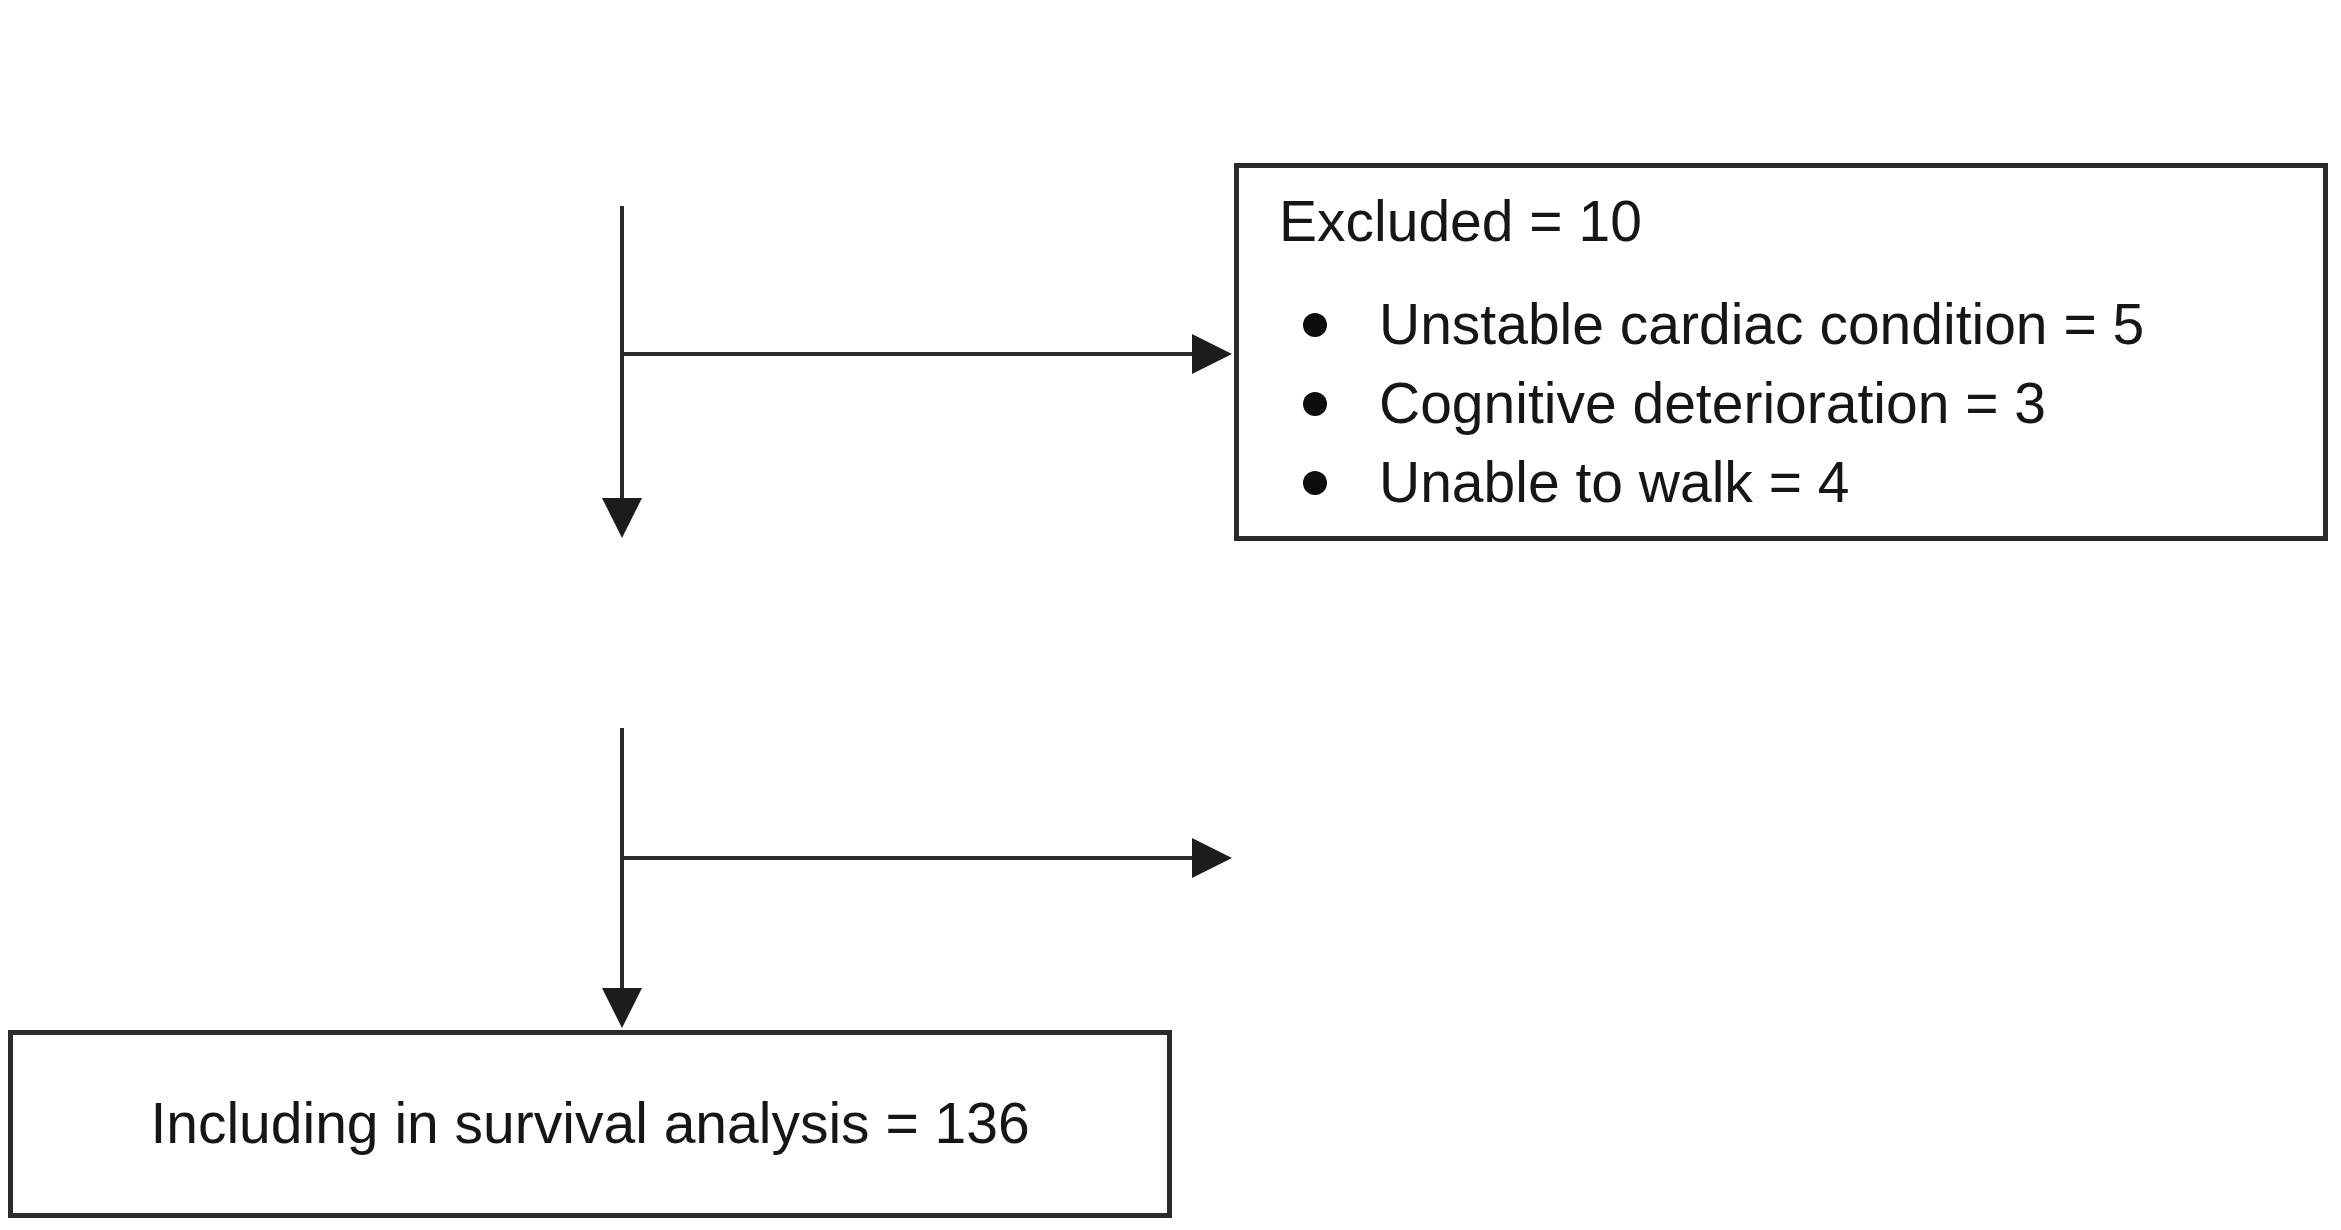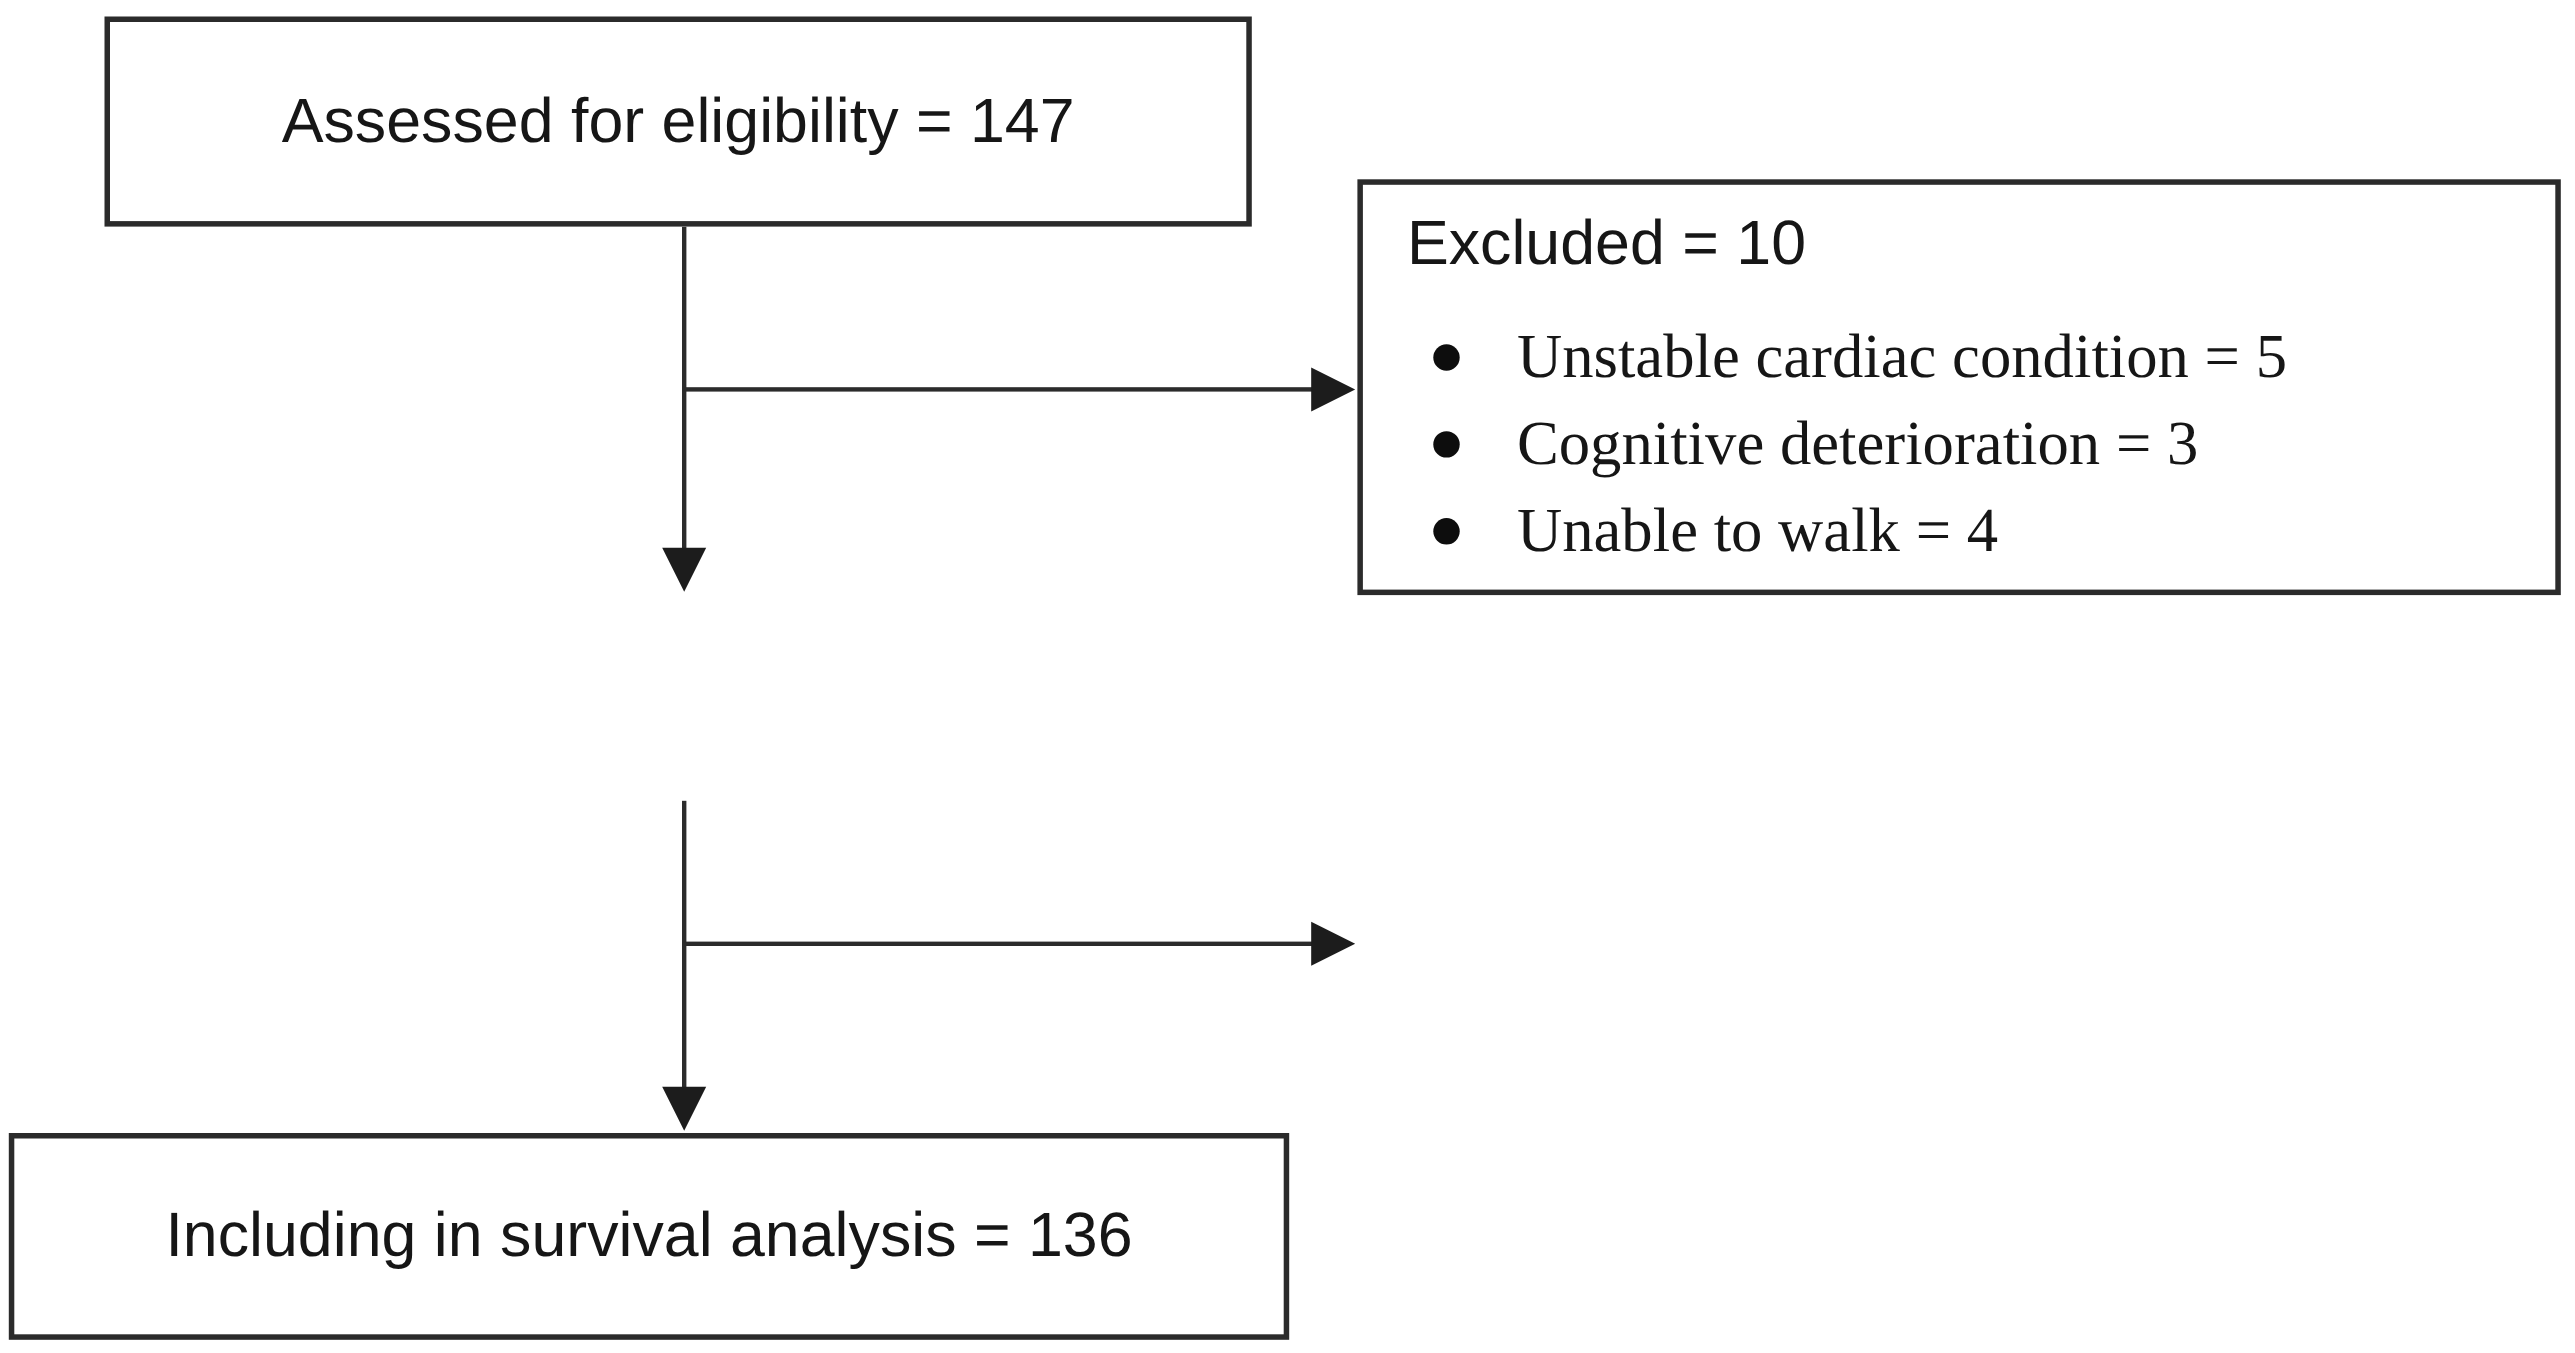--- a/index.html
+++ b/index.html
@@ -46,21 +46,20 @@
   #box-excluded   { left: 1234px; top: 163px;  width: 1094px; height: 378px; }
   #box-enrolled   { left: 95px;   top: 540px;  width: 1041px; height: 188px; }
   #box-incomplete { left: 1234px; top: 765px;  width: 1024px; height: 188px; }
   #box-survival   { left: 8px;    top: 1030px; width: 1164px; height: 188px; }
 
   
   ul.reasons {
     margin: 0;
     padding: 0;
     list-style: none;
-    font-family: Liberation Serif, serif;
   }
   ul.reasons li {
     position: relative;
     padding-left: 100px;
   }
   .bullet {
     position: absolute;
     left: 24px;
     top: 50%;
     width: 24px;
@@ -108,23 +107,20 @@
   <div class="line" id="vline-1"></div>
   <div class="line" id="hline-1"></div>
   <div class="line" id="vline-2"></div>
   <div class="line" id="hline-2"></div>
 
   <div class="arrowhead down" id="arrow-down-1"></div>
   <div class="arrowhead right" id="arrow-right-1"></div>
   <div class="arrowhead down" id="arrow-down-2"></div>
   <div class="arrowhead right" id="arrow-right-2"></div>
 
-  <div class="box center" id="box-assessed">
-    <span>Assessed for eligibility = 147</span>
-  </div>
 
   <div class="box list" id="box-excluded">
     <div>Excluded = 10</div>
     <ul class="reasons">
       <li>
         <span class="bullet"></span>
         <span>Unstable cardiac condition = 5</span>
       </li>
       <li>
         <span class="bullet"></span>

